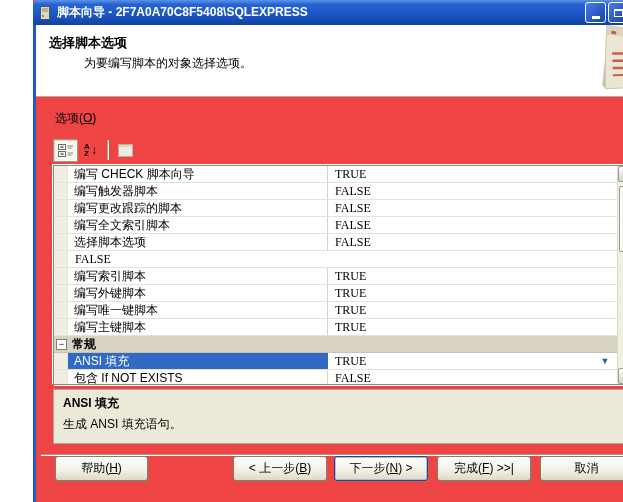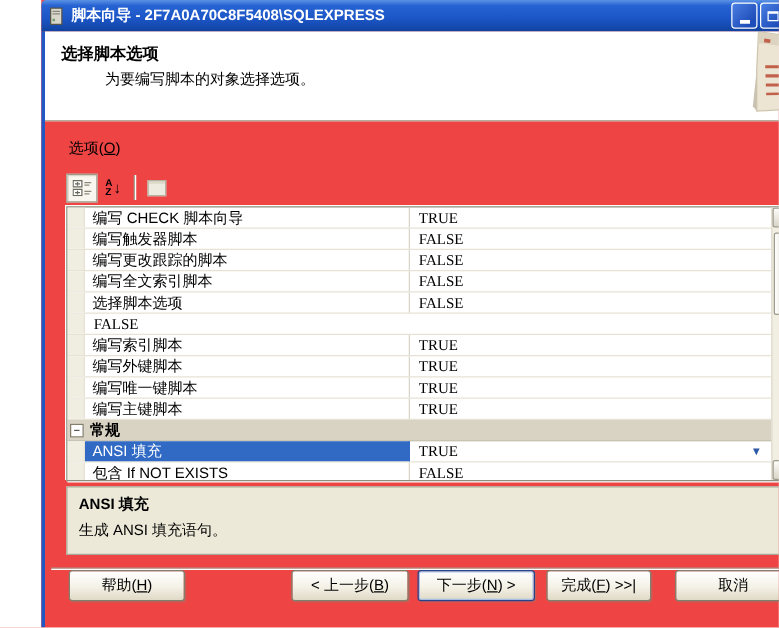--- a/index.html
+++ b/index.html
@@ -93,21 +93,21 @@
   .sep { position:absolute; left:8px; right:8px; top:454px; height:0; border-top:1px solid #9E9A8A; border-bottom:1px solid #FFFFFF; }
   .btn { position:absolute; top:456px; height:25px; box-sizing:border-box;
          border:1px solid #81806F; border-radius:3px;
          background:linear-gradient(180deg,#FFFFFF 0%,#F4F1E6 55%,#DFD9C6 100%);
          font-size:12px; text-align:center; line-height:22px;
          box-shadow:1px 1px 0 rgba(140,135,115,.4); cursor:default; }
   .btn.default { border-color:#26438C; box-shadow:inset 0 0 0 1px #A8C0E8, 1px 1px 0 rgba(140,135,115,.4); }
   .b-help   { left:22px;  width:93px; }
   .b-back   { left:200px; width:94px; }
   .b-next   { left:301px; width:94px; }
-  .b-finish { left:404px; width:84px; }
+  .b-finish { left:404px; width:94px; }
   .b-cancel { left:507px; width:93px; }
 
   .grip { position:absolute; right:4px; bottom:2px; width:13px; height:13px;
           background:repeating-linear-gradient(135deg, transparent 0 3px, #B8B4A4 3px 4px, #FFFFFF 4px 5px); z-index:6; }
 </style>
 </head>
 <body>
 
 <div class="window">
 

